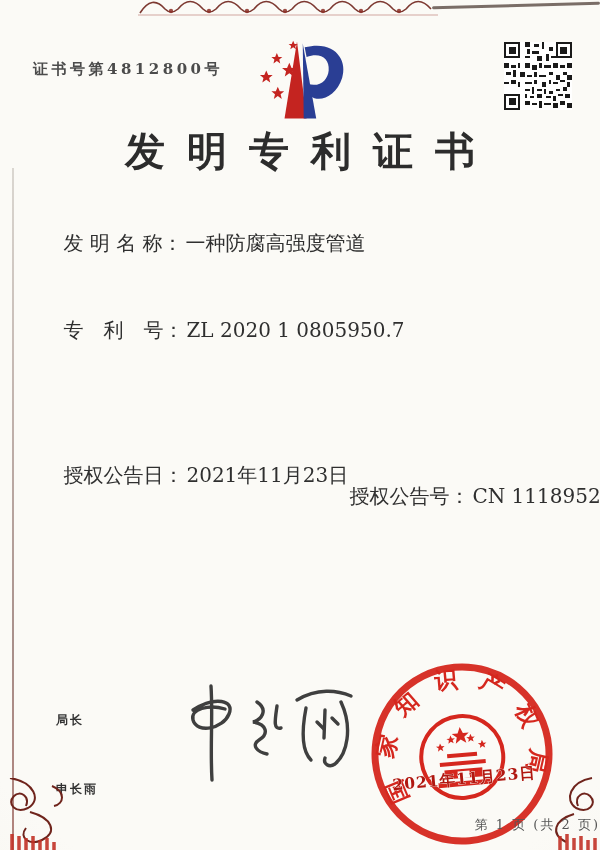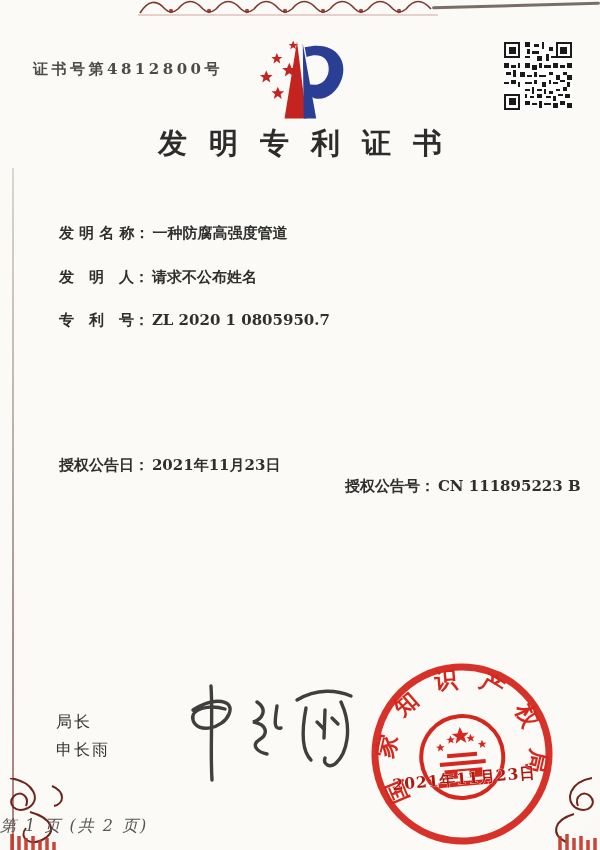--- a/index.html
+++ b/index.html
@@ -5,31 +5,31 @@
   * { margin:0; padding:0; box-sizing:border-box; }
   html,body { width:600px; height:850px; }
   body { font-family:"DejaVu Serif","Liberation Serif",serif; }
   .page {
     position:relative; width:600px; height:850px; overflow:hidden;
     background:radial-gradient(135% 115% at 50% 45%, #fbfaf6 55%, #efede8 100%);
     color:#2f2f2f;
   }
   .abs { position:absolute; }
   .cert-no { left:33px; top:40px; font-size:15px; font-weight:600; letter-spacing:3.5px; color:#4b4b4b;margin-top:20px; }
-  .title { left:0; top:124px; width:100%; text-align:center; font-size:29px; font-weight:700;
+  .title { left:0; top:124px; width:100%; text-align:center; font-size:40px; font-weight:700;
            letter-spacing:22px; text-indent:22px; color:#2c2c2c; }
-  .frow { left:38px; font-size:15px; font-weight:700; white-space:pre; color:#2f2f2f; }
+  .frow { left:38px; font-size:20px; font-weight:400; white-space:pre; color:#2f2f2f; }
   .frow .fvalue { margin-left:3px; }
   .frow-grant2 { left:324px; }
   .paras { left:33px; top:494px; width:538px; font-size:13.8px; line-height:23px;
            letter-spacing:0.5px; color:#3a3a3a; text-align:justify; }
   .paras p { text-indent:2.2em; font-weight:500; }
-  .officer { left:56px; font-size:16px; font-weight:400; color:#333; letter-spacing:2px; }
-  .footer { left:0; top:816px; width:100%; text-align:left; font-size:16px;
-            letter-spacing:2px; color:#555;font-style:italic; }
+  .officer { left:56px; font-size:12px; font-weight:700; color:#333; letter-spacing:2px; }
+  .footer { left:0; top:816px; width:100%; text-align:right; font-size:13px;
+            letter-spacing:2px; color:#555; }
   .seal-wrap { left:366px; top:658px; width:192px; height:192px; transform:rotate(-5deg); }
   .sig-wrap { left:165px; top:676px; width:212px; height:112px; }
   .qr { left:504px; top:42px; width:68px; height:68px; }
   .logo { left:238px; top:32px; width:118px; height:96px; }
   .orn-top { left:138px; top:0; width:300px; height:16px; }
   .photo-edge-line { left:432px; top:4px; width:168px; height:3px; background:#5a4a44;
                      transform:rotate(-1.6deg); border-radius:2px; opacity:.8; }
   .left-edge-line { left:12px; top:168px; width:2px; height:682px; opacity:.65;
                     background:linear-gradient(180deg,#c9c4bd,#7c5650 70%,#8a423a); }
   .corner-bl { left:0; top:778px; width:115px; height:72px; }
@@ -84,38 +84,35 @@
       <path d="M2 2h3v3H2z M24 2h3v3h-3z M2 24h3v3H2z"></path>
       <path d="M9 0h2v2H9z M13 1h2v1h-2z M16 0h1v3h-1z M19 2h2v2h-2z M10 3h1v2h-1z M12 4h3v1h-3z M9 6h2v1H9z M14 6h2v2h-2z M18 5h1v3h-1z M20 6h2v1h-2z M0 9h2v2H0z M3 10h2v1H3z M6 9h1v2H6z M9 9h2v2H9z M12 10h2v2h-2z M15 9h1v2h-1z M17 10h3v1h-3z M21 9h2v2h-2z M24 10h2v1h-2z M27 9h2v2h-2z M1 13h2v1H1z M4 12h1v3H4z M7 13h2v2H7z M10 14h2v1h-2z M13 13h1v2h-1z M15 14h3v1h-3z M19 13h2v1h-2z M22 14h2v2h-2z M25 13h2v1h-2z M27 14h2v2h-2z M0 17h2v1H0z M3 16h2v2H3z M6 17h1v2H6z M9 17h3v1H9z M13 16h1v2h-1z M16 17h2v2h-2z M19 16h1v2h-1z M21 17h2v1h-2z M24 16h2v1h-2z M27 17h1v2h-1z M9 20h2v1H9z M12 19h1v3h-1z M14 20h2v1h-2z M17 20h1v2h-1z M19 21h2v1h-2z M22 20h2v1h-2z M25 19h2v2h-2z M9 22h1v2H9z M11 23h2v1h-2z M14 22h2v2h-2z M18 23h2v1h-2z M21 23h1v2h-1z M23 22h2v1h-2z M26 22h2v2h-2z M9 25h2v2H9z M12 26h2v1h-2z M15 25h1v3h-1z M17 26h3v1h-3z M21 26h2v2h-2z M24 25h2v2h-2z M27 26h2v2h-2z"></path>
     </g>
   </svg>
 
   <div class="abs title">发明专利证书</div>
 
   <div class="abs frow" style="top:206px">
     <span class="flabel">发 明 名 称：</span><span class="fvalue">一种防腐高强度管道</span>
   </div>
-  <div class="abs frow" style="top:250px">
-    <span class="flabel">发　明　人：</span><span class="fvalue">请求不公布姓名</span>
-  </div>
   <div class="abs frow" style="top:293px">
     <span class="flabel">专　利　号：</span><span class="fvalue">ZL 2020 1 0805950.7</span>
   </div>
   <div class="abs frow" style="top:438px">
     <span class="flabel">授权公告日：</span><span class="fvalue">2021年11月23日</span>
   </div>
   <div class="abs frow frow-grant2" style="top:459px">
     <span class="flabel">授权公告号：</span><span class="fvalue">CN 111895223 B</span>
   </div>
 
   <div class="abs paras">
   </div>
 
   <div class="abs officer" style="top:712px">局长</div>
-  <div class="abs officer" style="top:740px">申长雨</div>
+  <div class="abs officer" style="top:781px">申长雨</div>
 
   <svg class="abs sig-wrap" viewBox="0 0 212 112">
     <g fill="none" stroke="#262626" stroke-width="3.4" stroke-linecap="round" opacity="0.88">
       <path d="M28,34 C50,20 70,24 64,38 C58,53 32,58 28,44 C25,33 44,28 60,33"></path>
       <path d="M46,10 C48,40 45,72 47,104"></path>
       <path d="M92,26 C104,34 96,44 88,46 C102,48 104,58 94,64 C86,69 92,76 102,78"></path>
       <path d="M112,30 C110,44 108,54 116,52"></path>
       <path d="M132,24 C152,12 172,14 186,20"></path>
       <path d="M141,32 C136,58 138,76 146,84"></path>
       <path d="M176,26 C188,52 182,78 170,88 C164,92 158,88 160,82"></path>

